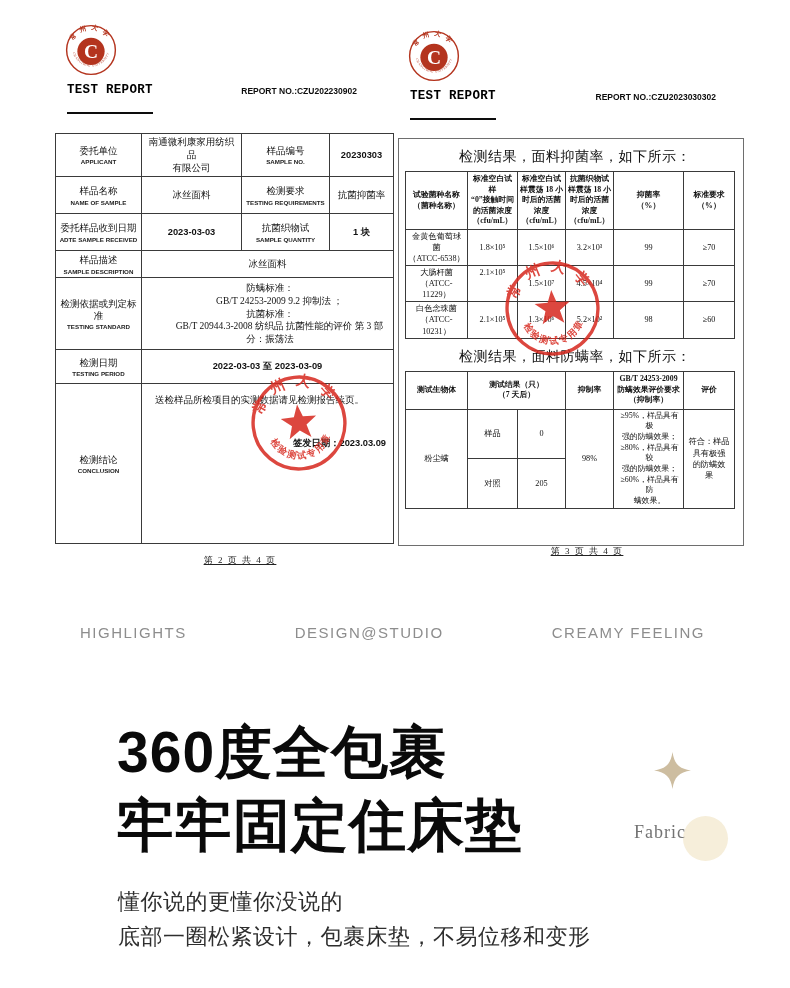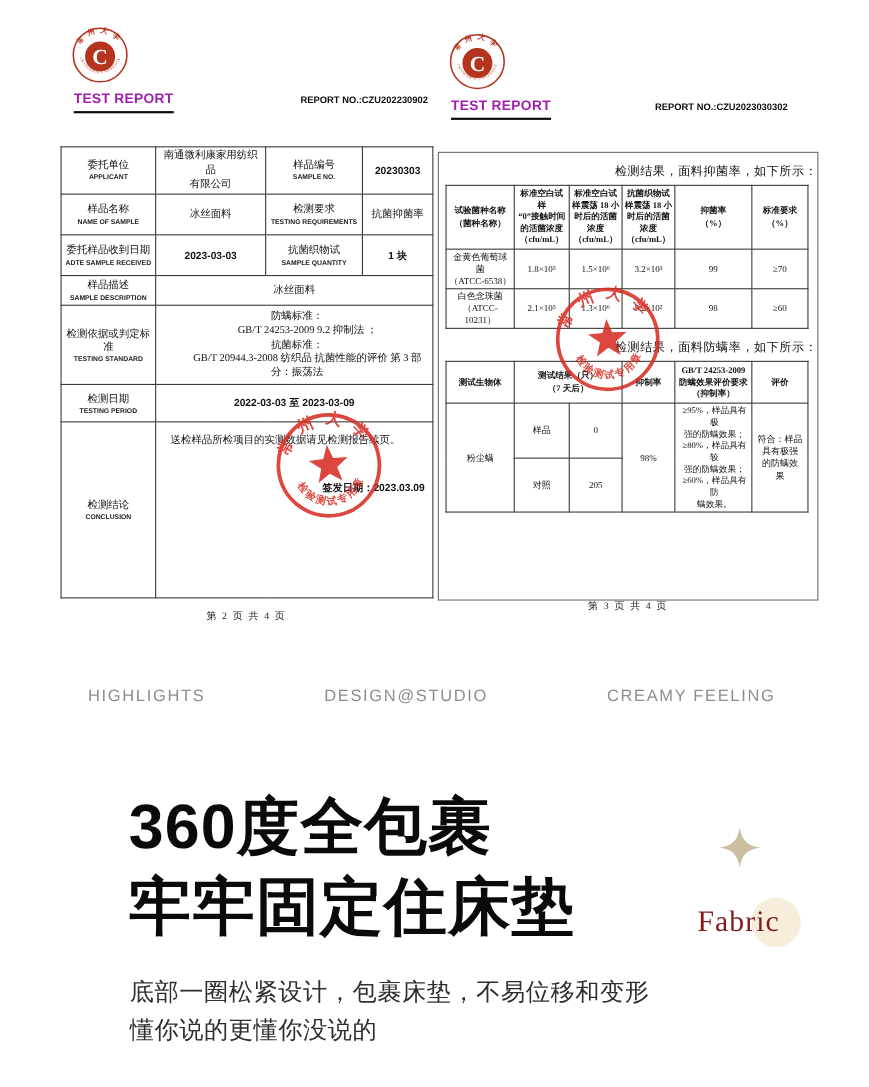--- a/index.html
+++ b/index.html
@@ -4,46 +4,46 @@
 <style>
   html,body{margin:0;padding:0;}
   body{width:790px;height:988px;background:#ffffff;font-family:"Liberation Serif","DejaVu Serif","DejaVu Sans",serif;color:#111;}
   .page{position:relative;width:790px;height:988px;background:#fff;overflow:hidden;}
 
   
   .report{position:absolute;}
   #report-left{left:55px;top:22px;width:338px;height:560px;}
   #report-right{left:398px;top:28px;width:346px;height:560px;}
   .seal{position:absolute;left:10px;top:2px;width:52px;height:52px;}
-  .rep-title{position:absolute;left:12px;top:61px;font-family:Liberation Sans, sans-serif;font-weight:700;font-size:12.5px;letter-spacing:.3px;color:#a21caf;border-bottom:2px solid #0d0d0d;padding-bottom:4px;}
+  .rep-title{position:absolute;left:12px;top:61px;font-family:Liberation Mono, monospace;font-weight:700;font-size:12.5px;letter-spacing:.3px;color:#000000;border-bottom:2px solid #0d0d0d;padding-bottom:15px;}
   .rep-no{position:absolute;top:64px;font-family:"Liberation Sans",sans-serif;font-weight:700;font-size:8.5px;color:#0d0d0d;}
-  #report-left .rep-no{right:4px;}
+  #report-left .rep-no{right:36px;}
   #report-right .rep-no{right:28px;}
-  .pagefoot{position:absolute;left:0;width:100%;text-align:center;font-size:9px;letter-spacing:1.5px;color:#222;}
+  .pagefoot{position:absolute;left:16px;width:100%;text-align:center;font-size:9px;letter-spacing:1.5px;color:#222;text-decoration:underline;}
   #report-left .pagefoot{top:532px;}
   #report-right .pagefoot{top:517px;}
 
   
   table{border-collapse:collapse;table-layout:fixed;}
   .ltable{position:absolute;left:0;top:111px;width:338px;}
   .ltable td{border:1px solid #3a3a3a;text-align:center;vertical-align:middle;padding:2px 3px;overflow:hidden;}
   .zh{font-size:9.5px;line-height:1.3;}
   .en{font-family:"Liberation Sans",sans-serif;font-weight:700;font-size:6.2px;margin-top:1px;color:#222;}
   .val{font-size:9.5px;line-height:1.35;}
   .num{font-family:"Liberation Sans",sans-serif;font-weight:700;font-size:9.3px;}
   .pre{white-space:pre-line;margin-left:44px;}
   .tleft{text-align:left;padding-left:8px !important;}
   .vtop{vertical-align:top !important;}
   .r37{height:37px;} .r27{height:27px;} .r72{height:72px;} .r34{height:34px;} .r160{height:160px;}
   .concl-text{font-size:9.5px;text-align:left;margin:8px 0 0 10px;}
   .sign-date{font-size:9.3px;font-family:"Liberation Sans",sans-serif;font-weight:700;text-align:right;margin:30px 4px 0 0;}
 
   
   .rbox{position:absolute;left:0;top:110px;width:344px;height:406px;border:1px solid #6e6e6e;background:#fff;}
-  .note{font-size:11px;text-align:right;margin:9px 0 5px 8px;letter-spacing:.5px;}
+  .note{font-size:14px;text-align:center;margin:9px 0 5px 8px;letter-spacing:.5px;}
   .rtable{margin-left:6px;}
   .rtable th,.rtable td{border:1px solid #3a3a3a;text-align:center;vertical-align:middle;font-weight:normal;padding:1px 2px;overflow:hidden;}
   .rtable th{font-size:7.8px;font-weight:700;line-height:1.35;}
   .rtable td{font-size:8.2px;line-height:1.35;}
   .hrow1{height:58px;} .drow1{height:34px;} .drow2{height:32px;} .drow3{height:36px;}
   .hrow2{height:38px;} .mrow{height:39px;}
   .bold{font-weight:700;}
   .small-left{text-align:center;padding-left:4px !important;font-size:7.9px !important;}
 
   
@@ -54,21 +54,21 @@
 
   
   .features{position:absolute;left:0;top:624px;width:790px;display:flex;justify-content:space-between;padding:0 85px 0 80px;box-sizing:border-box;font-family:"Liberation Sans",sans-serif;font-size:15px;color:#8d8d8d;letter-spacing:1.5px;gap:48px;}
 
   
   .headline{position:absolute;left:117px;top:716px;font-family:"Liberation Sans",sans-serif;font-weight:900;font-size:57px;line-height:1.28;color:#0a0a0a;letter-spacing:1px;}
   .subtext{position:absolute;left:118px;top:884px;font-family:"Liberation Sans",sans-serif;font-size:22px;line-height:1.6;color:#2e2e2e;letter-spacing:.5px;}
   .sparkle{position:absolute;left:654px;top:752px;width:37px;height:37px;}
   .brand-wrap{position:absolute;left:634px;top:814px;width:120px;height:50px;}
   .brand-circle{position:absolute;left:49px;top:2px;width:45px;height:45px;border-radius:50%;background:#f6eeda;}
-  .brand-text{position:absolute;left:0;top:8px;font-family:"Liberation Serif","DejaVu Serif",serif;font-size:27px;font-weight:400;letter-spacing:1px;color:#7f1d1d;}
+  .brand-text{position:absolute;left:0;top:8px;font-family:"Liberation Serif","DejaVu Serif",serif;font-size:18px;font-weight:400;letter-spacing:1px;color:#737373;}
 </style>
 </head>
 <body>
 
 <div class="page">
 
   <div class="report" id="report-left">
     <div class="seal">
       <svg viewBox="0 0 80 80" width="52" height="52">
         <circle cx="40" cy="40" r="37.5" fill="#fff" stroke="#b4341e" stroke-width="2.2"></circle>
@@ -227,20 +227,29 @@
         </tr>
         <tr class="drow1">
           <td class="pre">金黄色葡萄球菌
 （ATCC-6538）</td>
           <td>1.8×10⁵</td>
           <td>1.5×10⁶</td>
           <td>3.2×10³</td>
           <td>99</td>
           <td class="bold">≥70</td>
         </tr>
+        <tr class="drow2">
+          <td class="pre">大肠杆菌
+（ATCC-11229）</td>
+          <td class="vtop">2.1×10⁵</td>
+          <td>1.5×10⁷</td>
+          <td>4.5×10⁴</td>
+          <td>99</td>
+          <td class="bold">≥70</td>
+        </tr>
         <tr class="drow3">
           <td class="pre">白色念珠菌
 （ATCC-10231）</td>
           <td>2.1×10⁵</td>
           <td>1.3×10⁶</td>
           <td>5.2×10²</td>
           <td>98</td>
           <td class="bold">≥60</td>
         </tr>
       </tbody>
@@ -327,22 +336,22 @@
     <span>HIGHLIGHTS</span>
     <span>DESIGN@STUDIO</span>
     <span>CREAMY FEELING</span>
   </div>
 
   <div class="headline">
     <div>360度全包裹</div>
     <div>牢牢固定住床垫</div>
   </div>
   <div class="subtext">
+    <div>懂你说的更懂你没说的</div>
     <div>底部一圈松紧设计，包裹床垫，不易位移和变形</div>
-    <div>懂你说的更懂你没说的</div>
   </div>
 
   <div class="sparkle">
     <svg viewBox="0 0 40 40" width="37" height="37">
       <path d="M20 0 C22 13 27 18 40 20 C27 22 22 27 20 40 C18 27 13 22 0 20 C13 18 18 13 20 0 Z" fill="#cdbda0"></path>
     </svg>
   </div>
 
   <div class="brand-wrap">
     <div class="brand-circle"></div>

